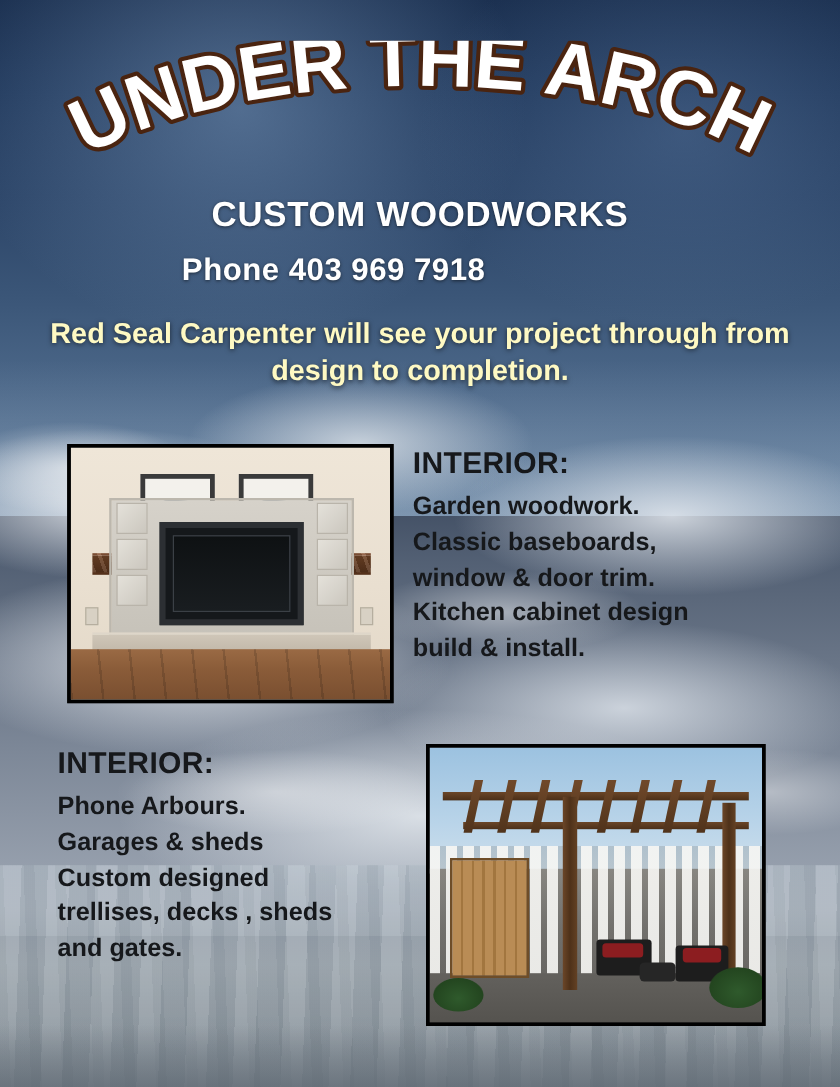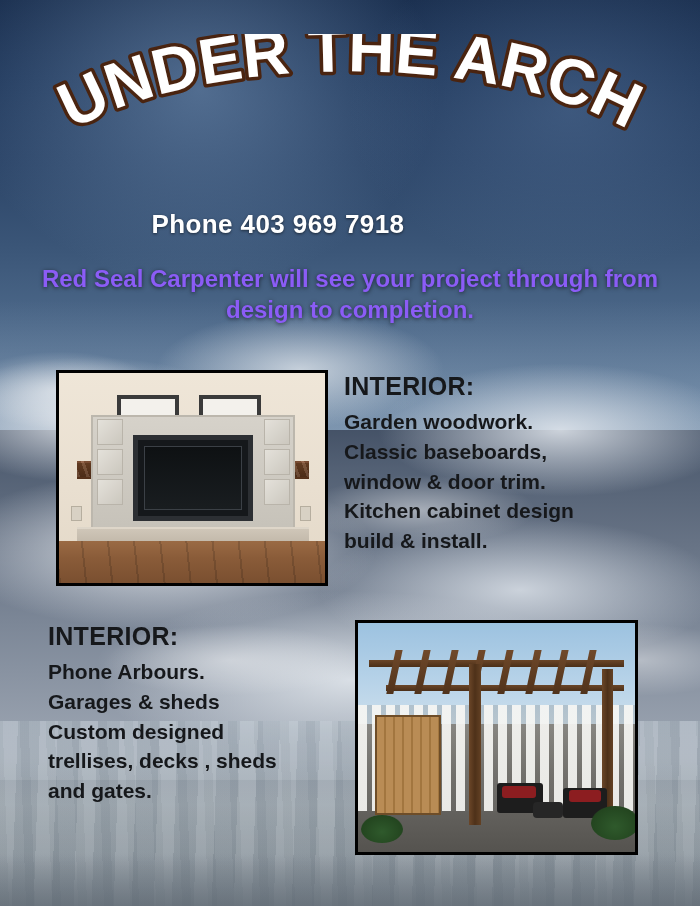--- a/index.html
+++ b/index.html
@@ -132,21 +132,21 @@
     color: #ffffff;
     font-size: 26px;
     font-weight: bold;
     letter-spacing: 0.4px;
     text-shadow: 0 1px 3px rgba(0,0,0,0.55);
   }
   .tagline {
     position: absolute;
     left: 0; top: 264px; width: 700px;
     text-align: center;
-    color: #8b5cf6;
+    color: #fef9c3;
     font-size: 24px;
     font-weight: bold;
     line-height: 1.28;
     text-shadow: 0 1px 4px rgba(0,0,0,0.6);
     padding: 0 26px;
     box-sizing: border-box;
   }
 
   
   .photo {
@@ -338,20 +338,21 @@
     <svg viewBox="0 0 700 130" xmlns="http://www.w3.org/2000/svg" aria-hidden="true">
       <defs>
         <path id="archPath" d="M 32,126 C 150,8 550,8 668,126" fill="none"></path>
       </defs>
       <text class="arch-letter">
         <textPath href="#archPath" startOffset="50%" text-anchor="middle">UNDER THE ARCH</textPath>
       </text>
     </svg>
   </div>
 
+  <div class="company-line">CUSTOM WOODWORKS</div>
   <div class="phone-line">Phone  403 969 7918</div>
   <div class="tagline">Red Seal Carpenter will see your project through from design to completion.</div>
 
   <div class="photo photo-interior">
     <div class="fp-wall"></div>
 
     <div class="fp-art fp-art1">
       <div class="fp-bird"></div>
     </div>
     <div class="fp-art fp-art2">

